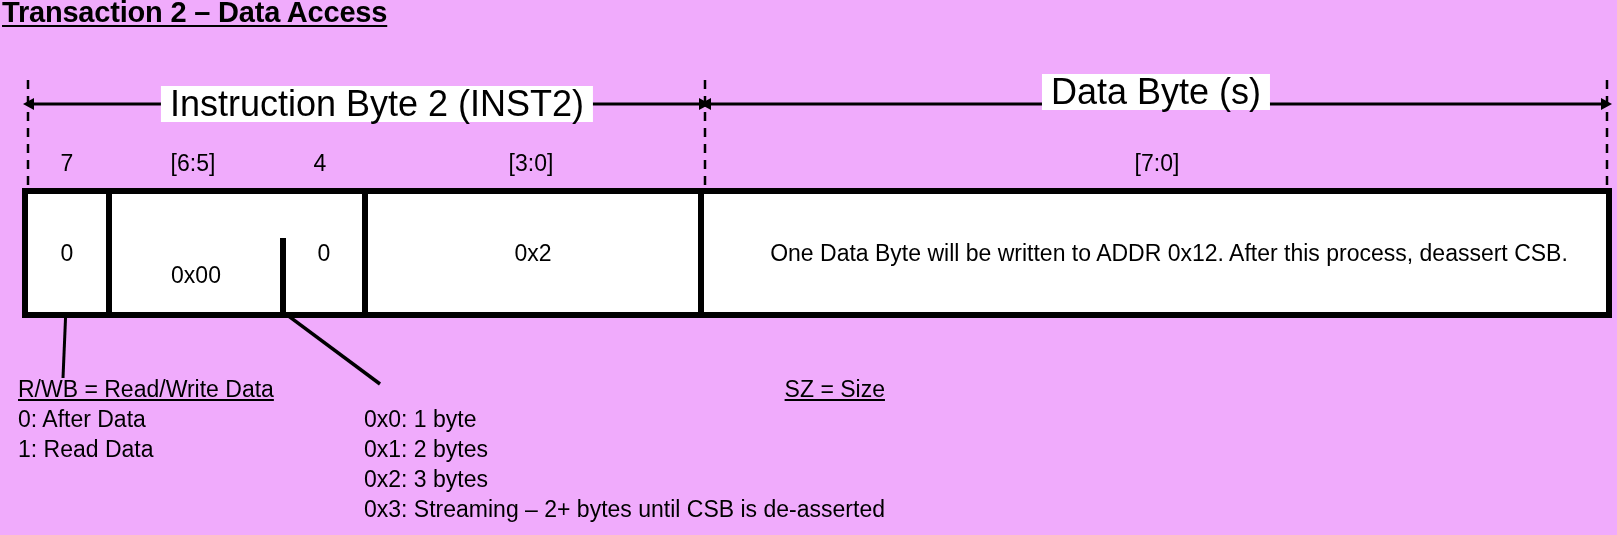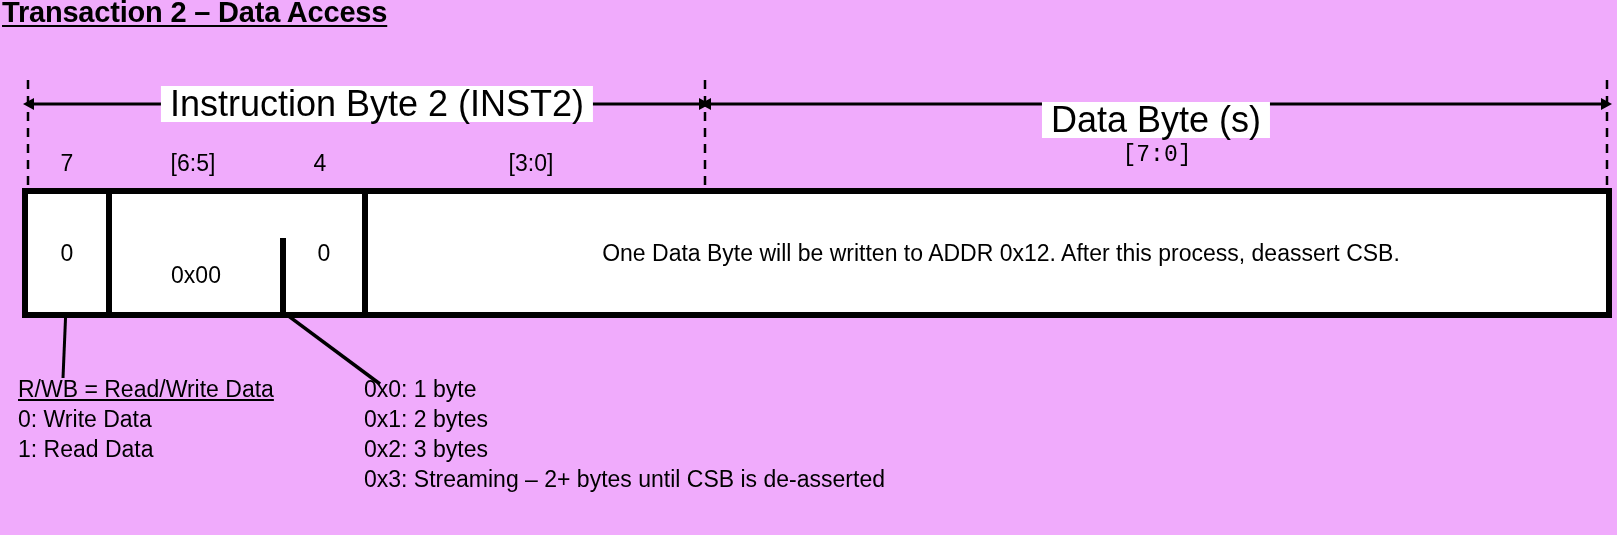--- a/index.html
+++ b/index.html
@@ -47,35 +47,35 @@
   .span-label {
     position: absolute;
     font-size: 36px;
     line-height: 1;
     white-space: nowrap;
     background: #ffffff;
     padding: 0 9px;
     transform: translate(-50%, -50%);
   }
   #span-label-inst2 { left: 377px; top: 104px; }
-  #span-label-data  { left: 1156px; top: 120px; }
+  #span-label-data  { left: 1156px; top: 92px; }
 
   
   .bit-label {
     position: absolute;
     font-size: 23px;
     line-height: 1;
     white-space: nowrap;
     transform: translate(-50%, -50%);
   }
   #bit-label-0 { left: 67px;   top: 163px; }
   #bit-label-1 { left: 193px;  top: 163px; }
   #bit-label-2 { left: 320px;  top: 163px; }
   #bit-label-3 { left: 531px;  top: 163px; }
-  #bit-label-4 { left: 1157px; top: 155px; font-family: Liberation Mono, monospace; }
+  #bit-label-4 { left: 1157px; top: 163px; }
 
   
   #frame-table {
     position: absolute;
     left: 22px;
     top: 188px;
     width: 1590px;
     height: 130px;
     box-sizing: border-box;
     border: 6px solid #000000;
@@ -155,29 +155,31 @@
   <div class="bit-label" id="bit-label-0">7</div>
   <div class="bit-label" id="bit-label-1">[6:5]</div>
   <div class="bit-label" id="bit-label-2">4</div>
   <div class="bit-label" id="bit-label-3">[3:0]</div>
   <div class="bit-label" id="bit-label-4">[7:0]</div>
 
   <div id="frame-table">
     <div class="frame-cell" id="frame-cell-rwb">0</div>
     <div class="frame-cell" id="frame-cell-resv1">0x00</div>
     <div class="frame-cell" id="frame-cell-bit4">0</div>
+    <div class="frame-cell" id="frame-cell-sz">0x2</div>
     <div class="frame-cell" id="frame-cell-data">One Data Byte will be written to ADDR 0x12. After this process, deassert CSB.</div>
   </div>
 
   <div class="legend" id="legend-rwb">
     <div class="legend-heading">R/WB = Read/Write Data</div>
-    <div class="legend-line">0: Write Data</div>
+    <div class="legend-line">0: After Data</div>
     <div class="legend-line">1: Read Data</div>
   </div>
 
   <div class="legend" id="legend-sz">
+    <div class="legend-heading">SZ = Size</div>
     <div class="legend-line">0x0: 1 byte</div>
     <div class="legend-line">0x1: 2 bytes</div>
     <div class="legend-line">0x2: 3 bytes</div>
     <div class="legend-line">0x3: Streaming – 2+ bytes until CSB is de-asserted</div>
   </div>
 
 </div>
 
 </body></html>

